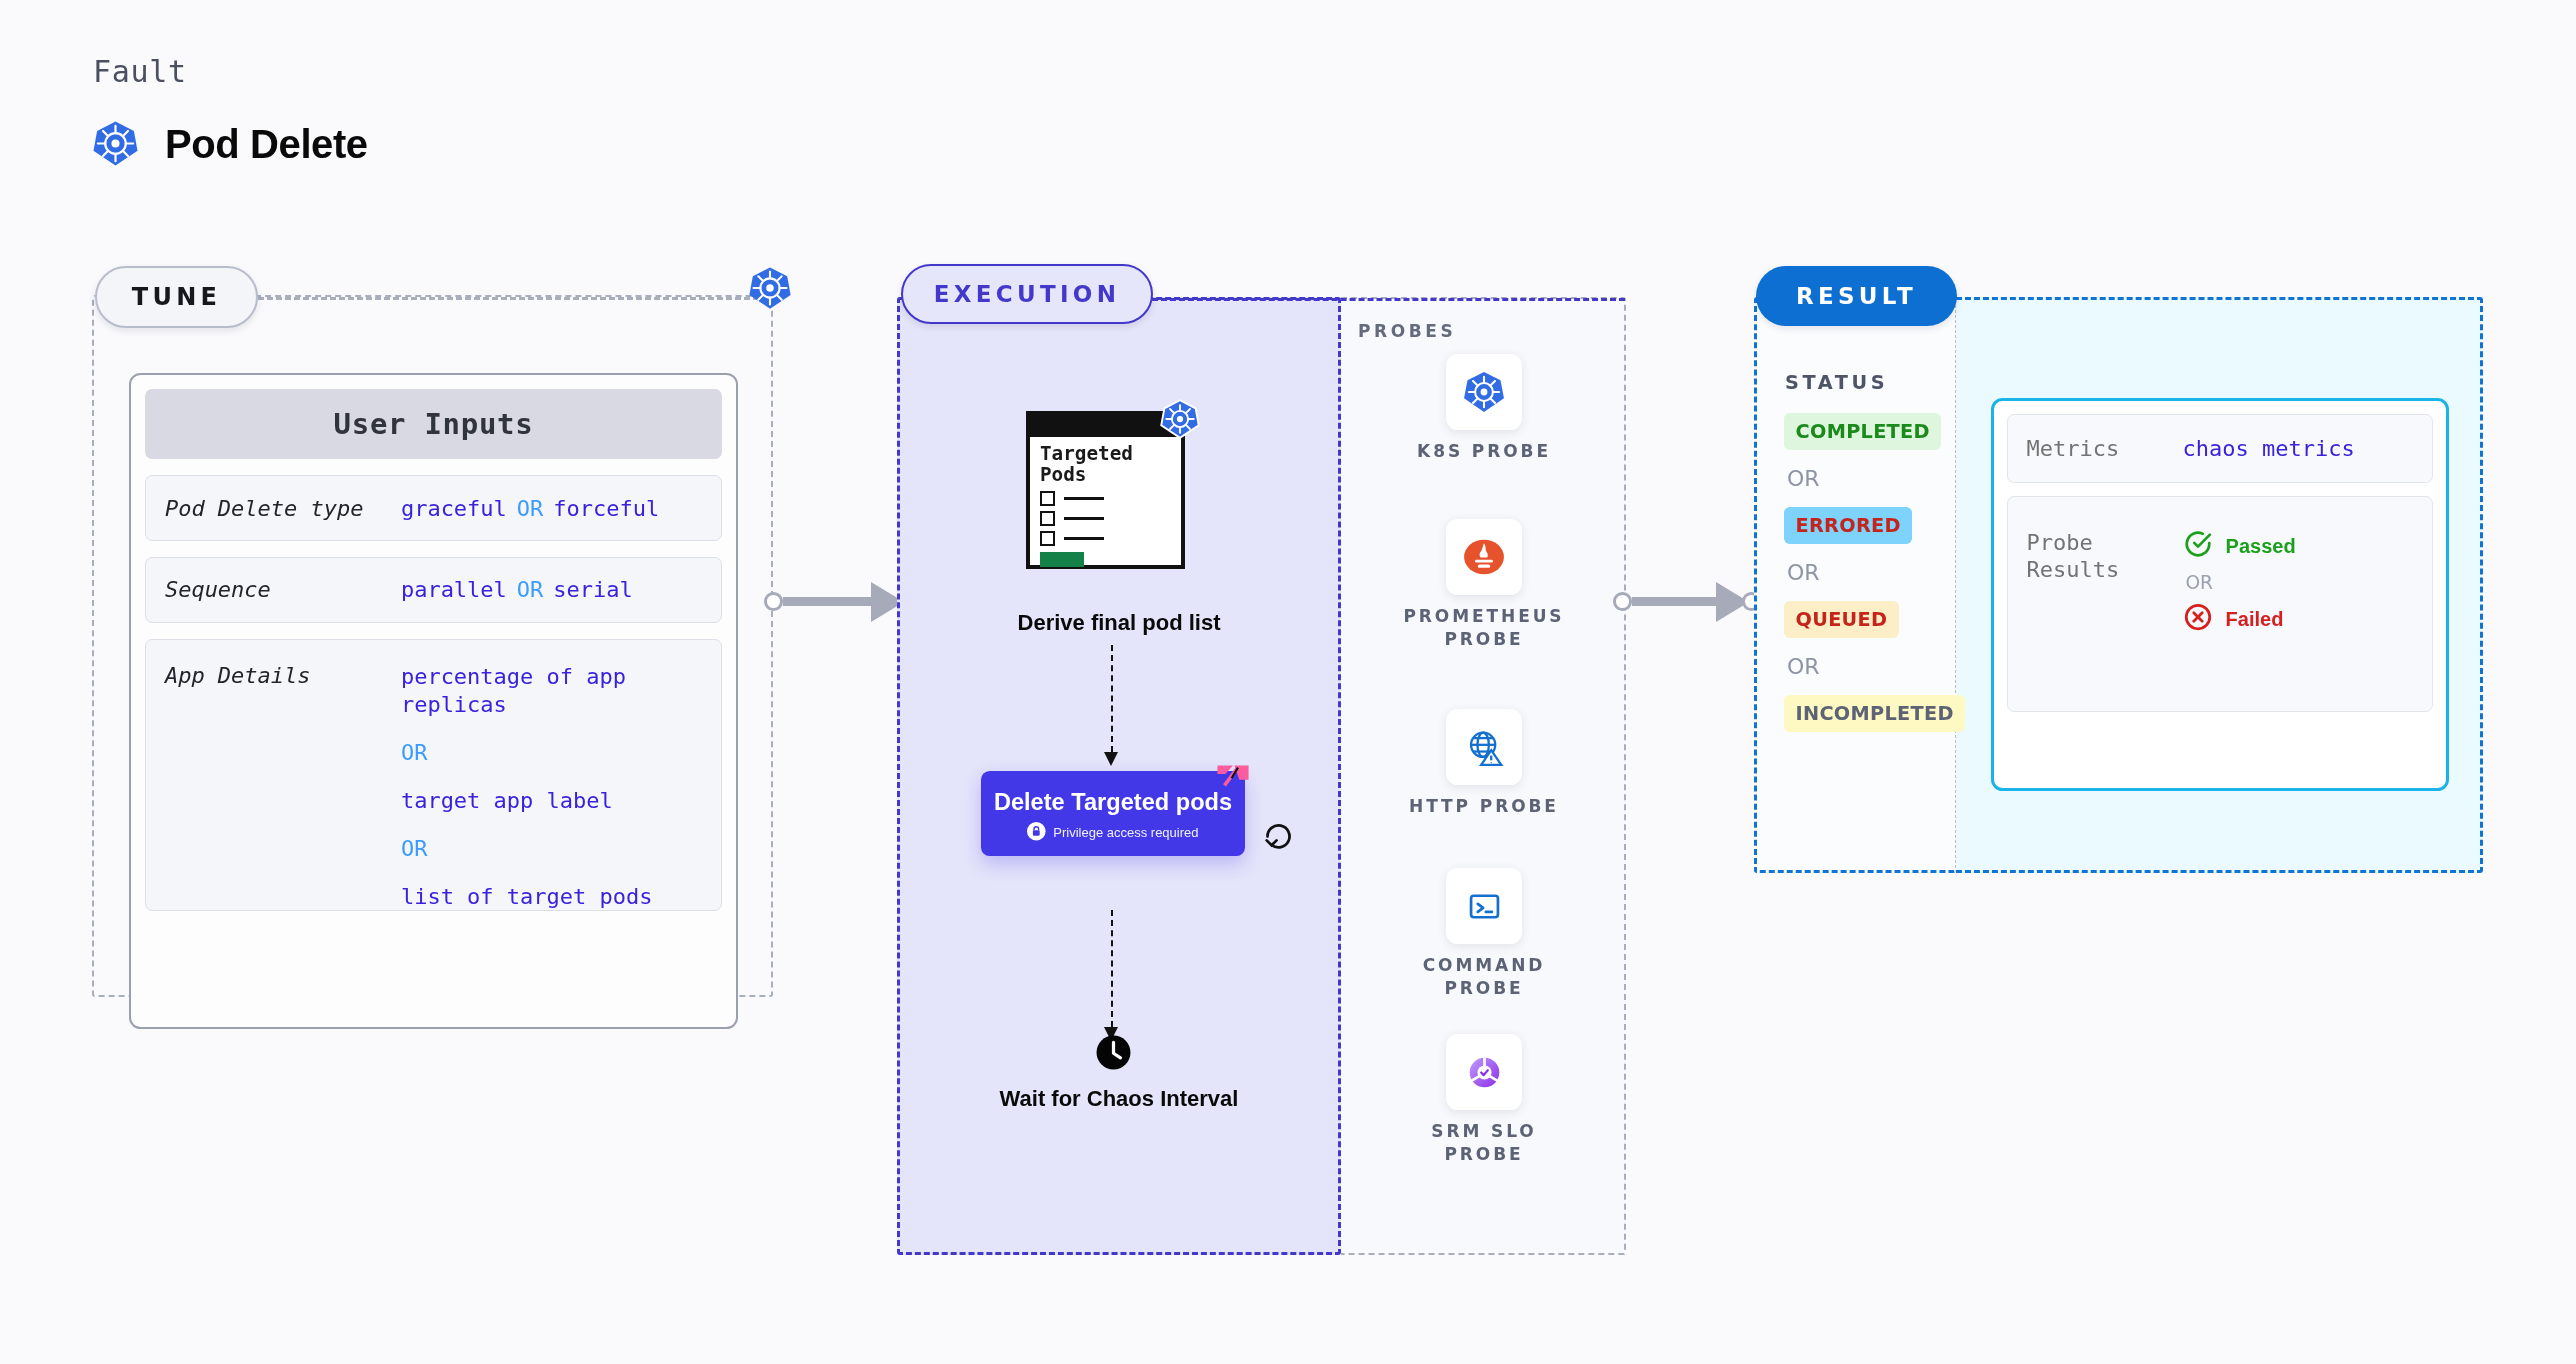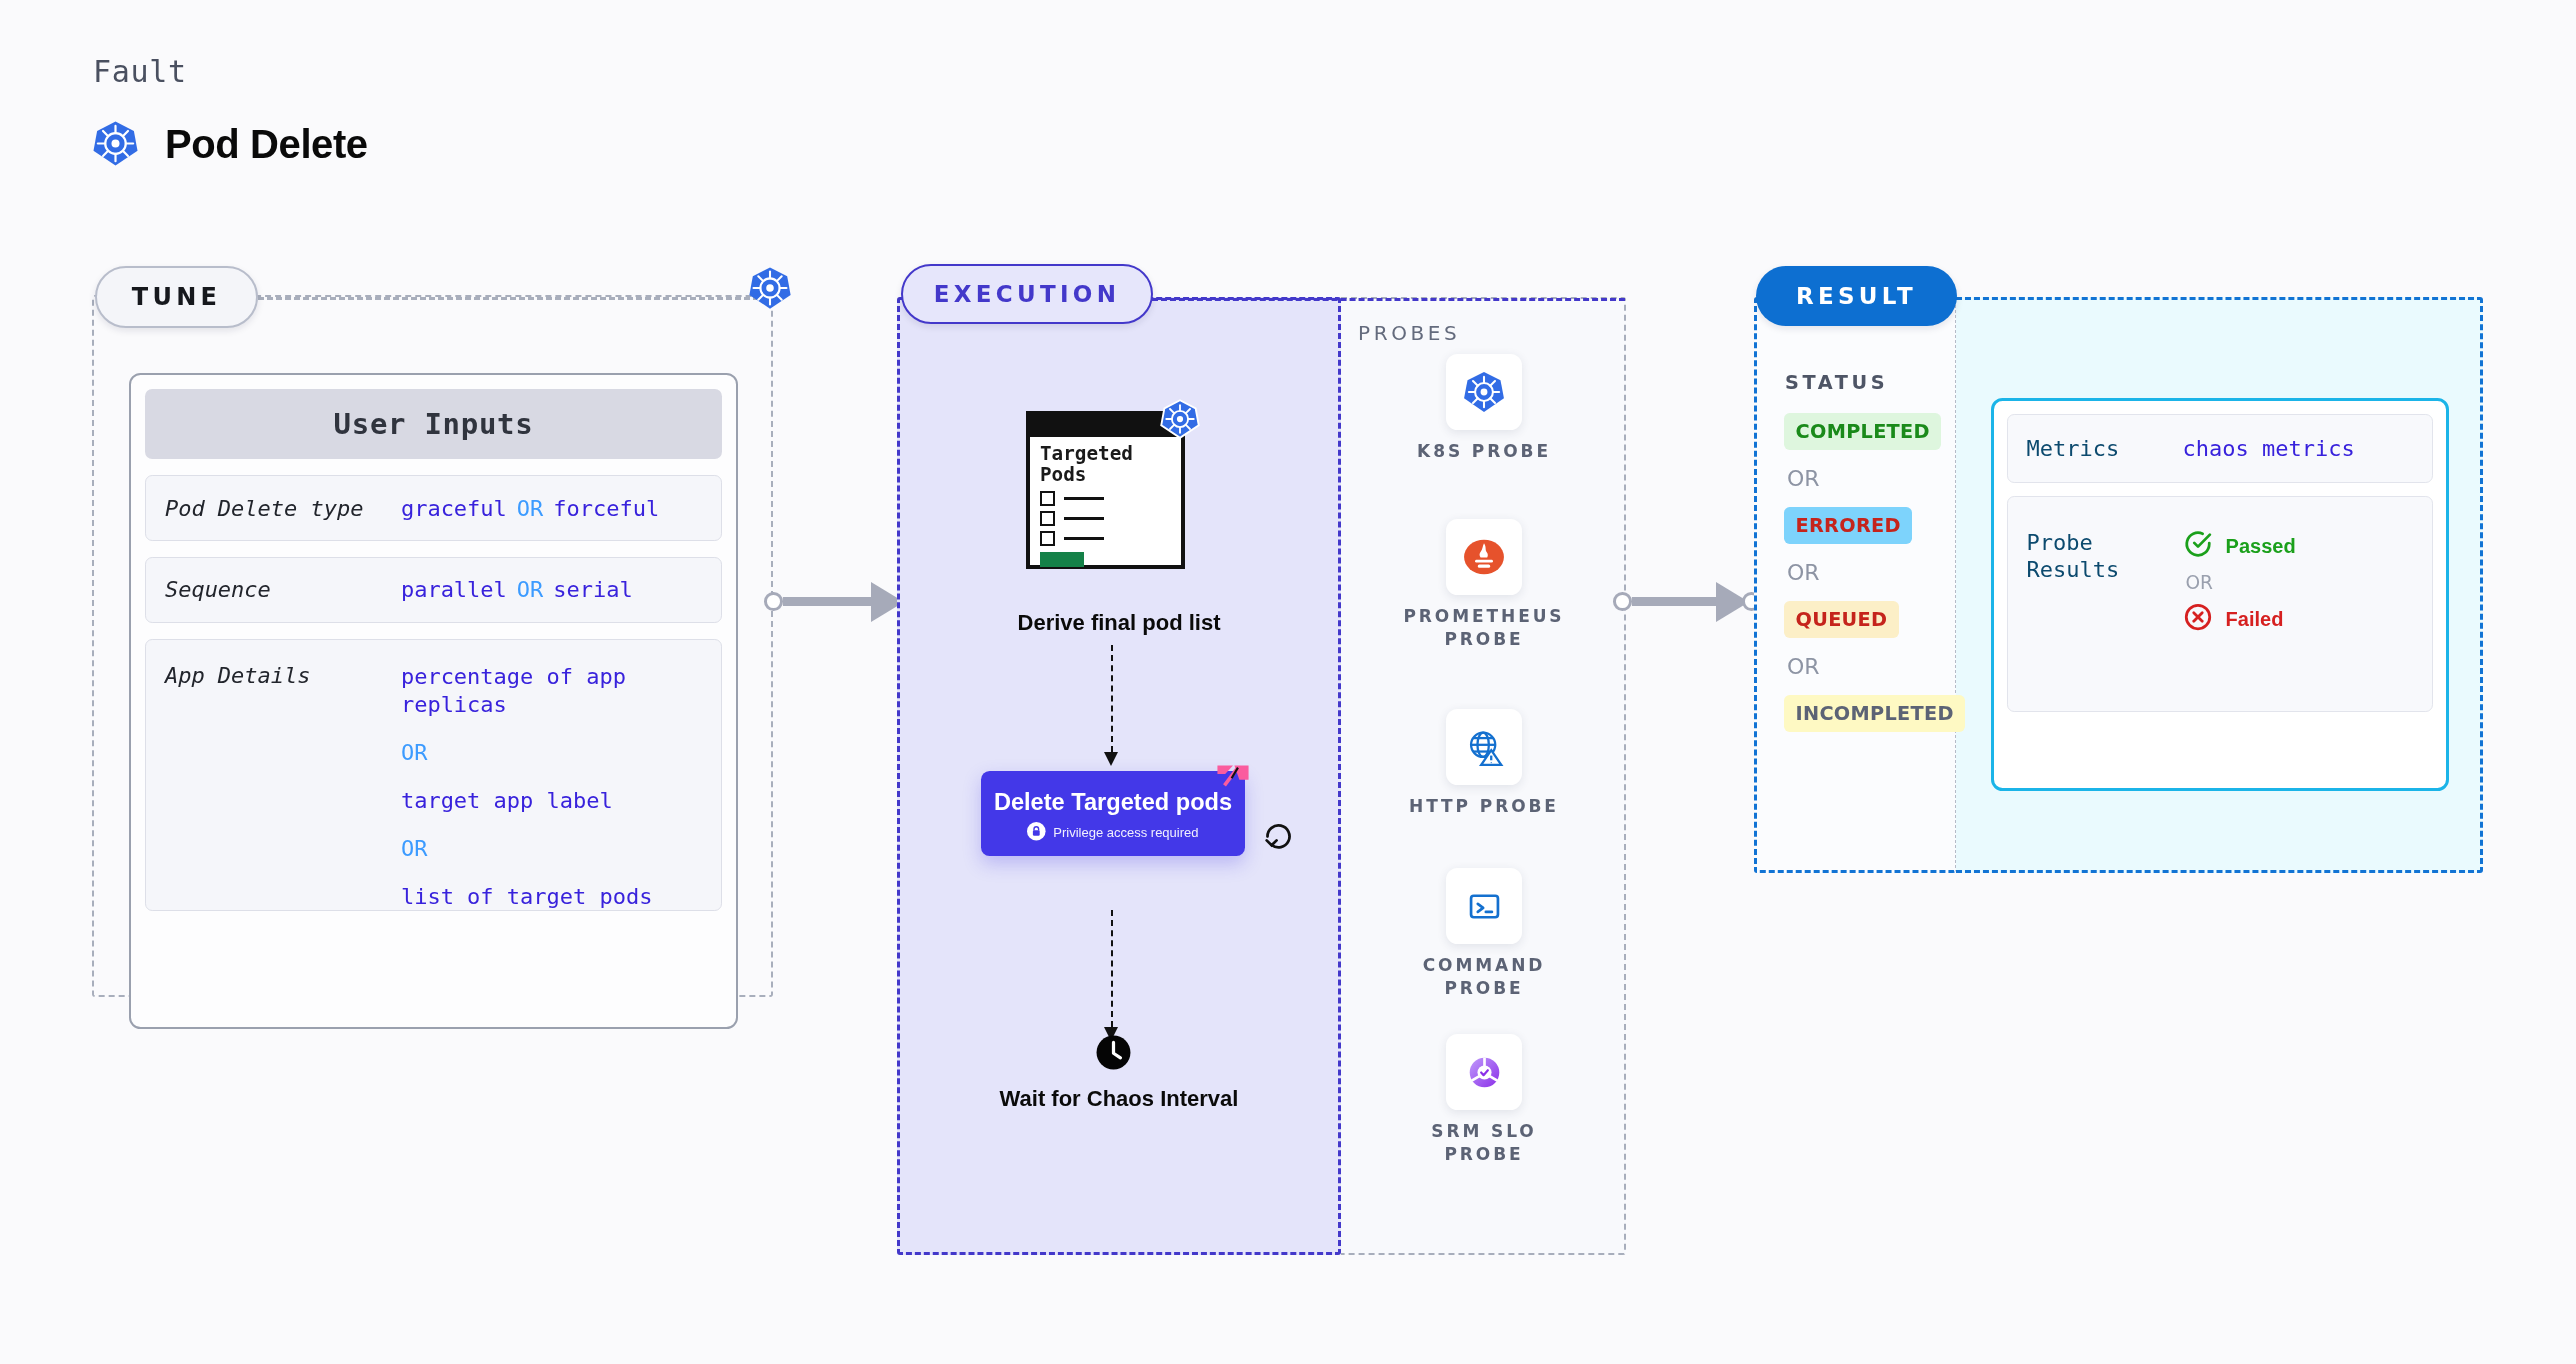--- a/index.html
+++ b/index.html
@@ -89,21 +89,21 @@
     position: absolute; left: 1152px; top: 298px; width: 473px; height: 0;
     border-top: 3.6px dashed #4338CA; z-index: 3;
   }
   #probes-box {
     left: 1341px; top: 297px; width: 285px; height: 958px;
     border: 2.9px dashed #A8AEBC; border-left: none;
     background: #F8F9FC; border-radius: 0 2.9px 2.9px 0;
   }
   #probes-title {
     position: absolute; left: 1358px; top: 321px;
-    font-family: "DejaVu Sans", sans-serif; font-size: 20px; font-weight: normal;
+    font-family: "DejaVu Sans", sans-serif; font-size: 17px; font-weight: bold;
     color: #646B7D; letter-spacing: 3.6px;
   }
 
   
   .pod-doc {
     position: absolute; left: 1026px; top: 411px; width: 159px; height: 158px;
     background: #FFFFFF; border: 4.3px solid #111111;
   }
   .pod-doc-bar { height: 21.5px; background: #111111; }
   .pod-doc-title {
@@ -207,21 +207,21 @@
     display: flex; align-items: center; justify-content: center;
     font-family: "DejaVu Sans Mono", monospace; font-size: 27px; color: #3B3F4B;
   }
   .out-row {
     background: #F8F9FC; border: 1.4px solid #E2E4EC; border-radius: 7.2px;
     display: flex; align-items: center; padding: 0 18.6px;
     font-family: "DejaVu Sans Mono", monospace; font-size: 22px;
   }
   .out-row.r1 { height: 69px; }
   .out-row.r2 { height: 216px; align-items: flex-start; padding-top: 31.5px; }
-  .out-label { color: #0c4a6e; width: 156px; flex: none; line-height: 1.25; }
+  .out-label { color: #737373; width: 156px; flex: none; line-height: 1.25; }
   .out-val { color: #3822DC; }
   .pf-stack { display: flex; flex-direction: column; gap: 8.6px; }
   .pf-row { display: flex; align-items: center; gap: 13px; }
   .pf-txt { font-family: "Liberation Sans", sans-serif; font-size: 20px; font-weight: bold; }
   .pf-or { font-family: "DejaVu Sans", sans-serif; font-size: 18.6px; color: #9AA0AE; margin-left: 2.9px; }
 
   
   .conn { position: absolute; display: flex; align-items: center; height: 31.5px; }
   .conn .dot {
     width: 18.6px; height: 18.6px; border-radius: 50%;

